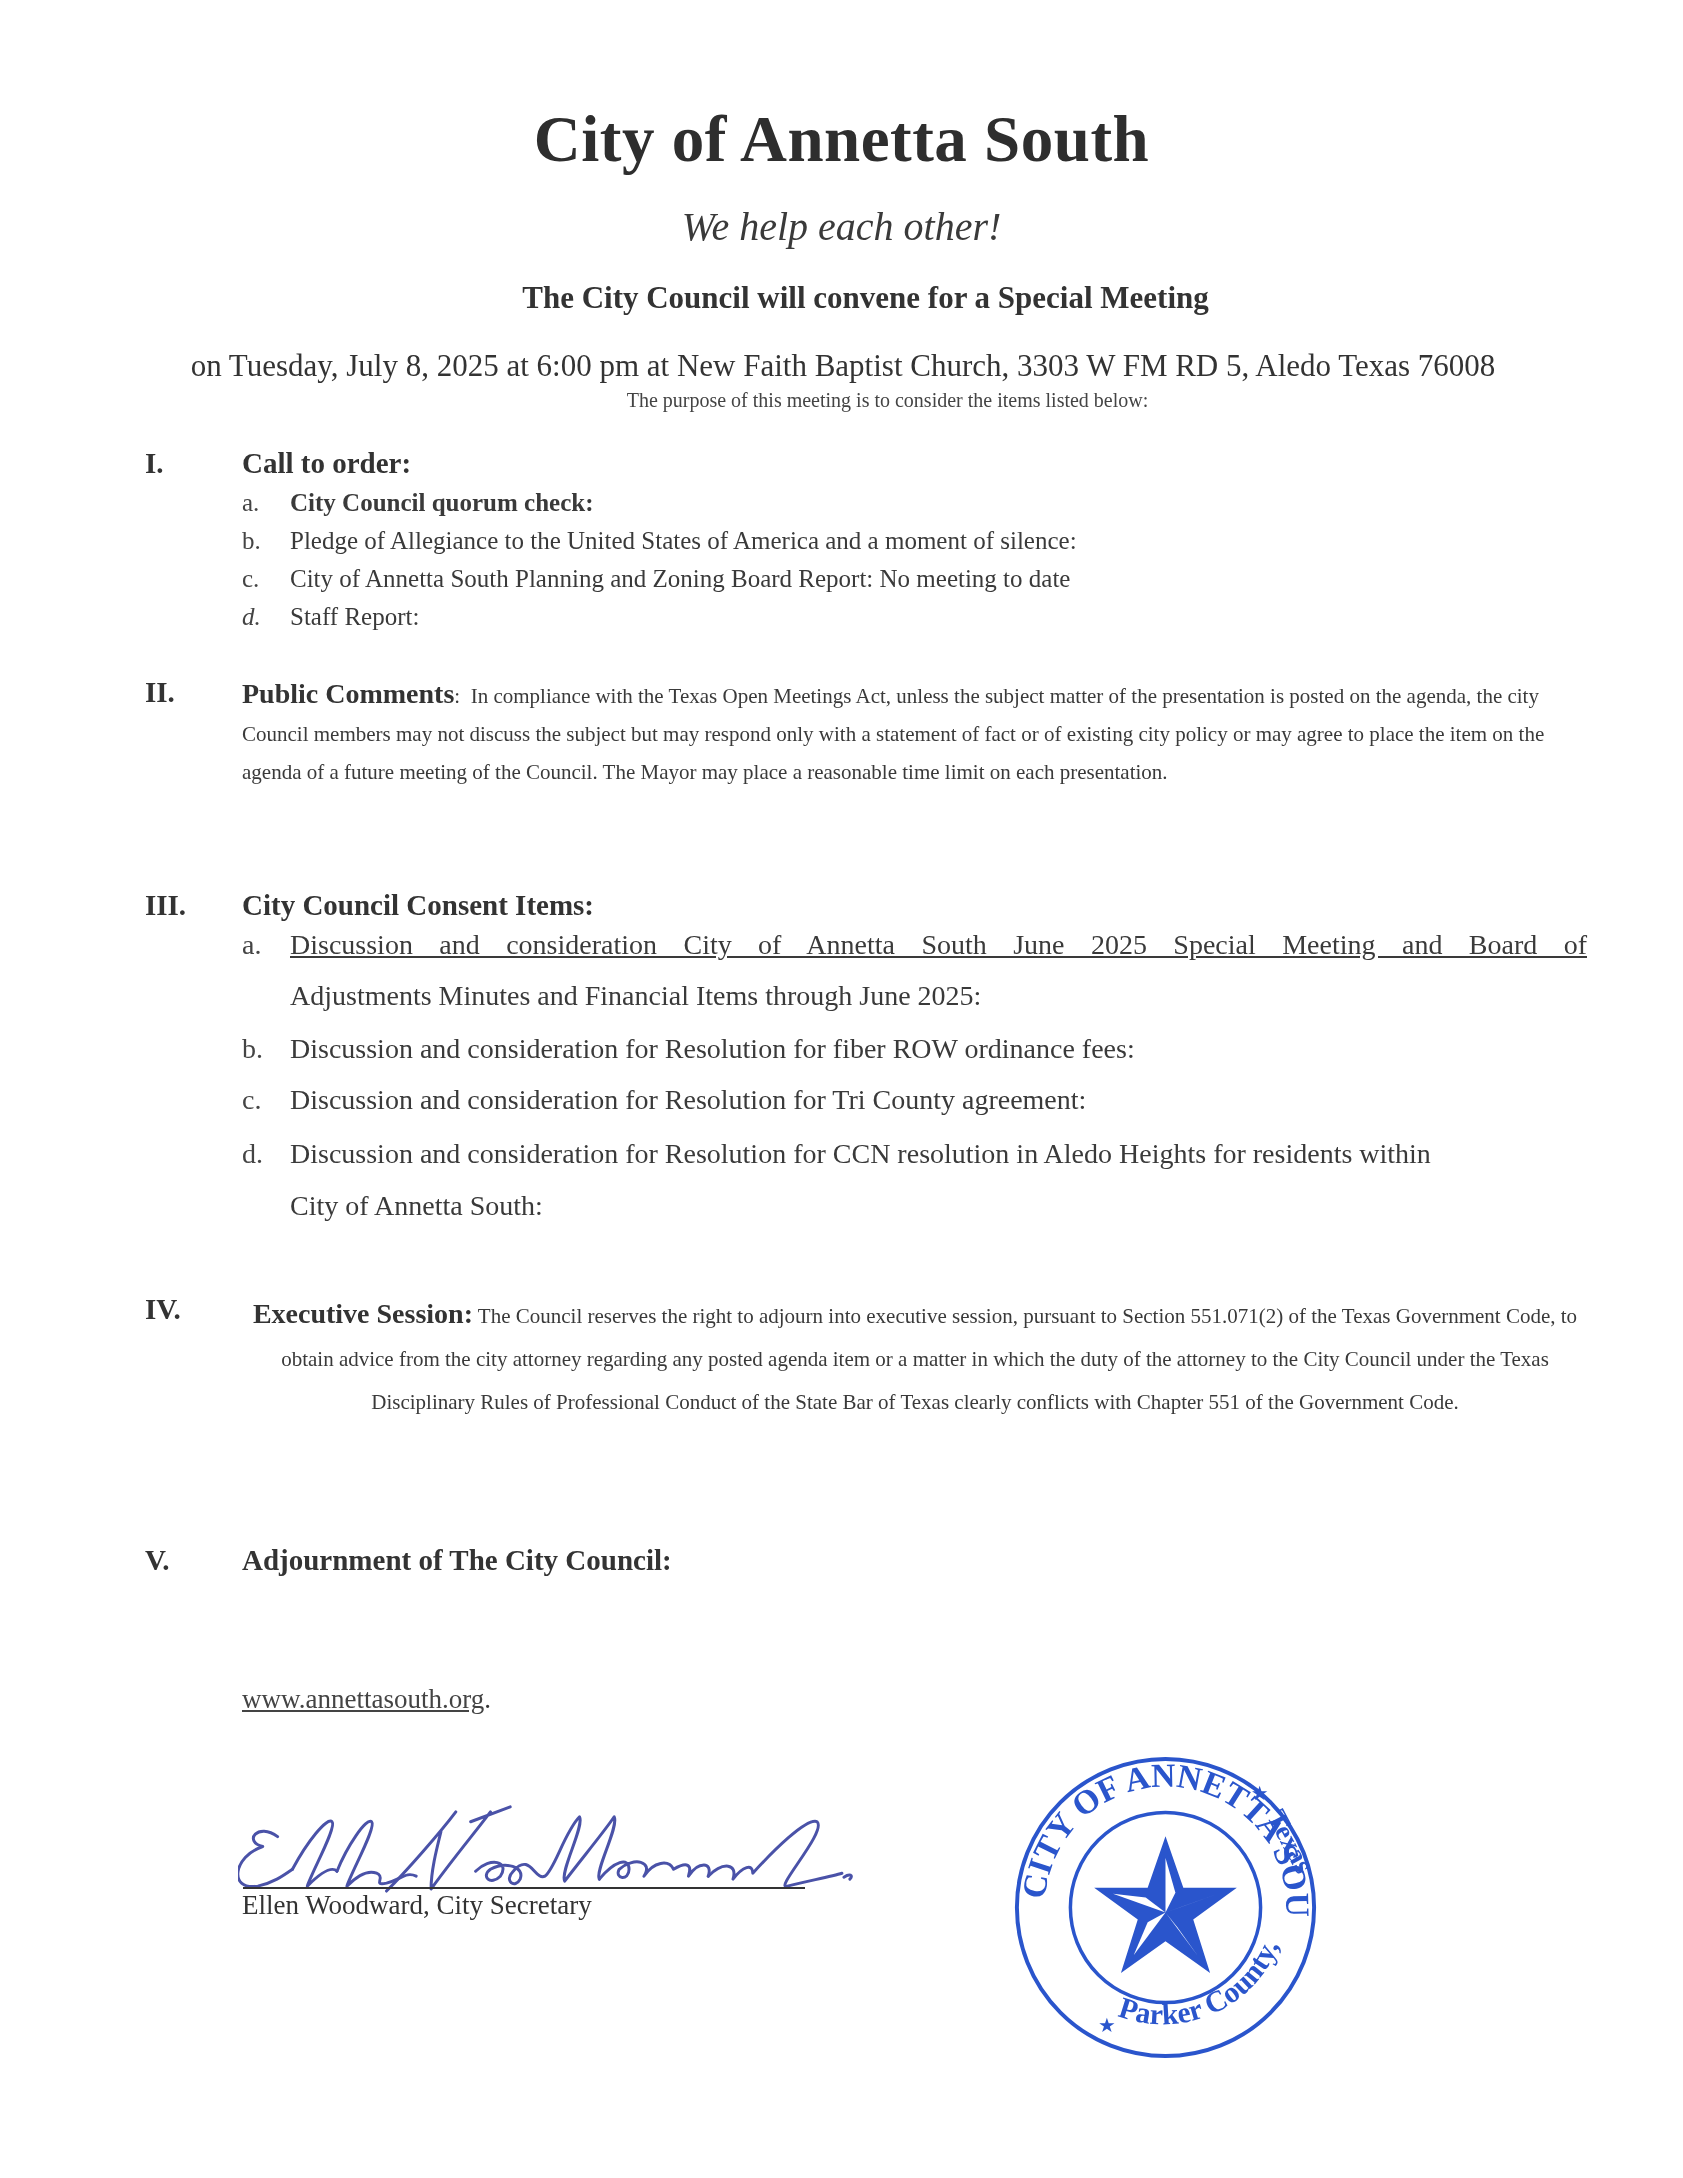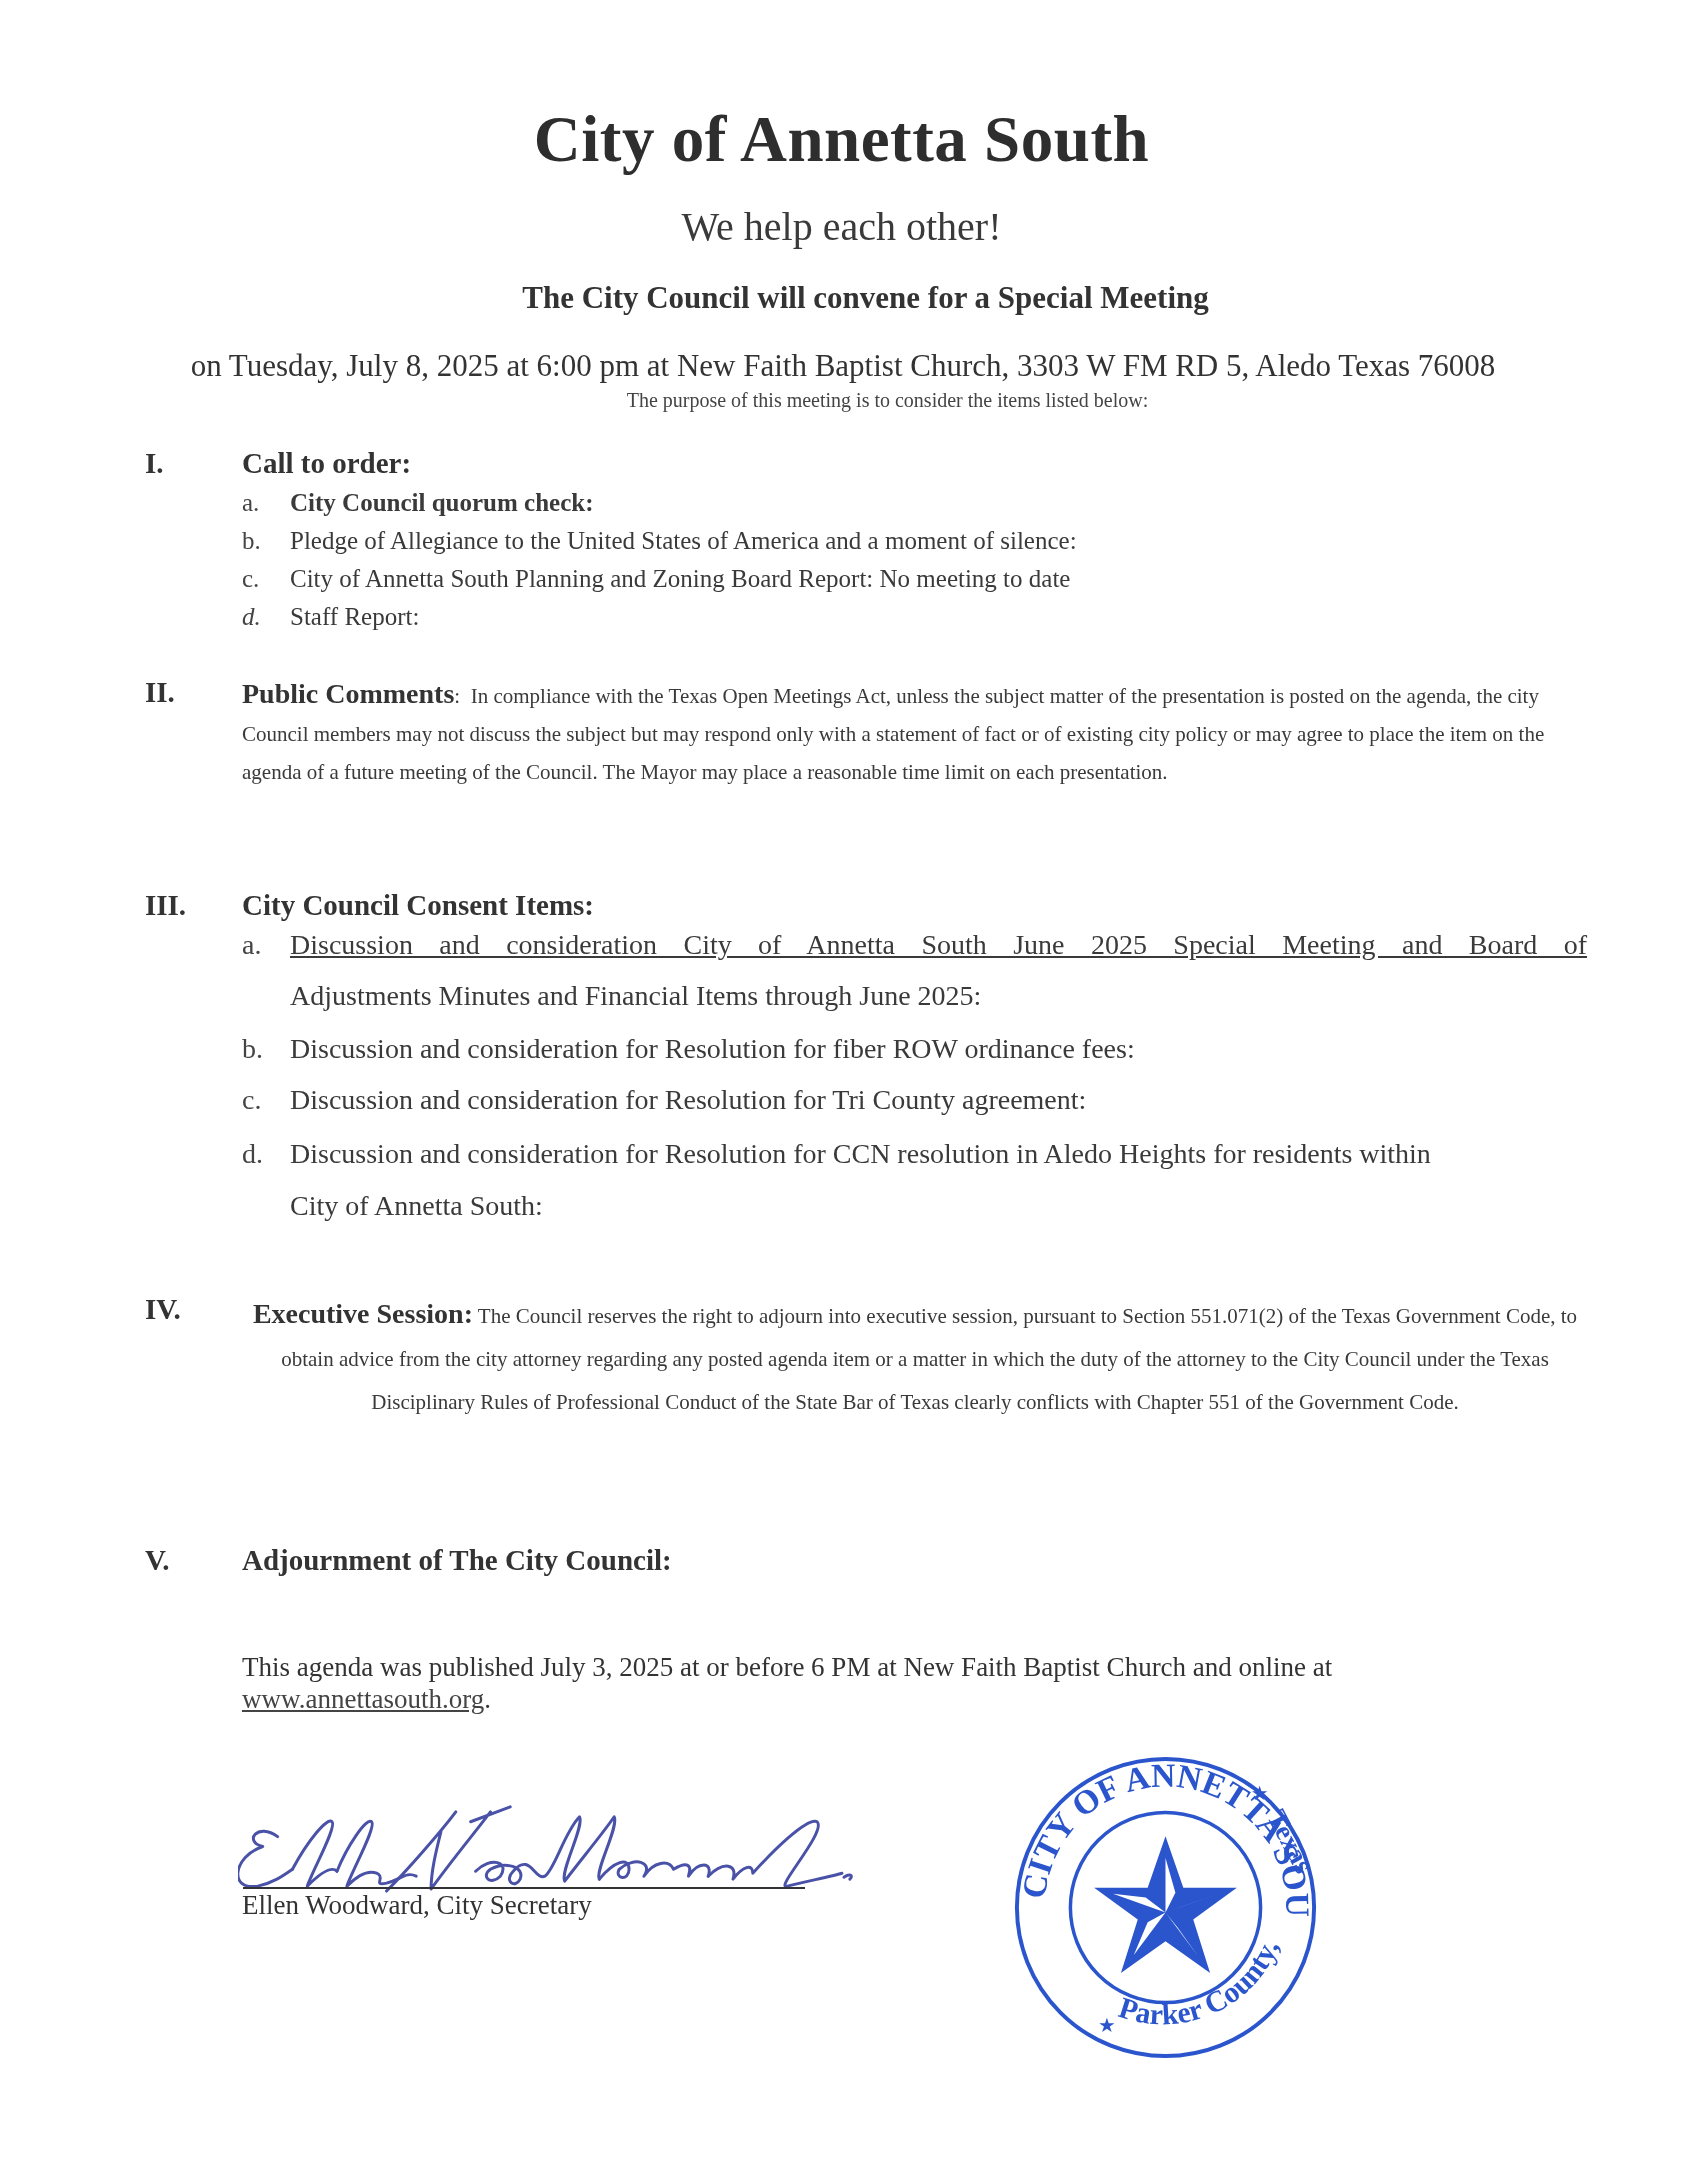--- a/index.html
+++ b/index.html
@@ -1,20 +1,20 @@
 <!DOCTYPE html>
 <html><head>
 <meta charset="utf-8">
 <style>
   html, body { margin:0; padding:0; background:#ffffff; }
   body { width:1683px; height:2178px; position:relative; overflow:hidden; font-family:"Liberation Serif", serif; color:#333333; }
   .abs { position:absolute; }
   .center { left:0; width:1683px; text-align:center; }
   #title { top:102px; font-size:65px; font-weight:bold; color:#2e2e2e; letter-spacing:0.5px; }
-  #tagline { top:203px; font-size:40px; color:#3a3a3a; }
+  #tagline { top:203px; font-size:40px; font-style:italic; color:#3a3a3a; }
   #convene { top:280px; font-size:31px; font-weight:bold; color:#333;padding-left:24px; }
   #when { top:348px; left:145px; width:1396px; font-size:31px; font-weight:normal; color:#333; white-space:nowrap; text-align:center; }
   #purpose { top:389px; font-size:20px; color:#444;padding-left:46px; }
 
   .numeral { position:absolute; left:145px; font-weight:bold; font-size:29px; color:#333; }
   .heading { position:absolute; left:242px; font-weight:bold; font-size:29px; color:#333; }
   .item-letter { position:absolute; left:242px; font-size:25px; color:#444; }
   .item-text { position:absolute; left:290px; font-size:25px; color:#3a3a3a; white-space:nowrap; }
   .para { position:absolute; left:242px; width:1346px; font-size:21px; color:#3a3a3a; }
   .para .lead { font-weight:bold; font-size:28px; color:#333; }
@@ -90,21 +90,21 @@
   <div class="numeral" style="top:1293px;">IV.</div>
   <div id="s4" class="para"><span class="lead">Executive Session:</span> <span>The Council reserves the right to adjourn into executive session, pursuant to Section 551.071(2) of the Texas Government Code, to obtain advice from the city attorney regarding any posted agenda item or a matter in which the duty of the attorney to the City Council under the Texas Disciplinary Rules of Professional Conduct of the State Bar of Texas clearly conflicts with Chapter 551 of the Government Code.</span></div>
 </div>
 
 <div>
   <div id="s5-numeral" class="numeral">V.</div>
   <div id="s5-heading" class="heading">Adjournment of The City Council:</div>
 </div>
 
 <div id="published" class="abs">
-  <span>This agenda was published July 3, 2025 at or before 6 PM at New Faith Baptist Church and online at</span><br>
+  <br>
   <a href="#">www.annettasouth.org</a><span>.</span>
 </div>
 
 <svg id="sig-svg" viewBox="0 0 700 110">
   <g fill="none" stroke="#4a52a8" stroke-width="3" stroke-linecap="round" stroke-linejoin="round">
     <path d="M40 45 C20 30 5 50 25 55 C-5 65 -10 100 20 95 C35 92 45 85 55 78"></path>
     <path d="M55 78 C70 50 90 25 95 30 C100 35 75 80 70 95 C85 80 95 75 100 80"></path>
     <path d="M100 80 C110 55 130 25 135 30 C140 35 115 80 110 95 C120 85 130 78 140 82 C150 86 135 95 150 92 C165 88 170 80 180 85"></path>
     <path d="M150 100 C170 80 205 40 220 20 M205 40 C200 60 195 80 195 98 C215 70 240 40 255 20 M235 30 L275 15"></path>
     <path d="M240 80 C255 65 275 70 265 85 C255 95 245 85 255 78 C270 70 290 75 285 88 C280 98 268 90 278 80 C295 60 300 90 310 85 C320 78 330 40 345 25 C350 35 325 80 330 90 C345 70 370 40 380 25 C385 35 360 80 365 88"></path>

